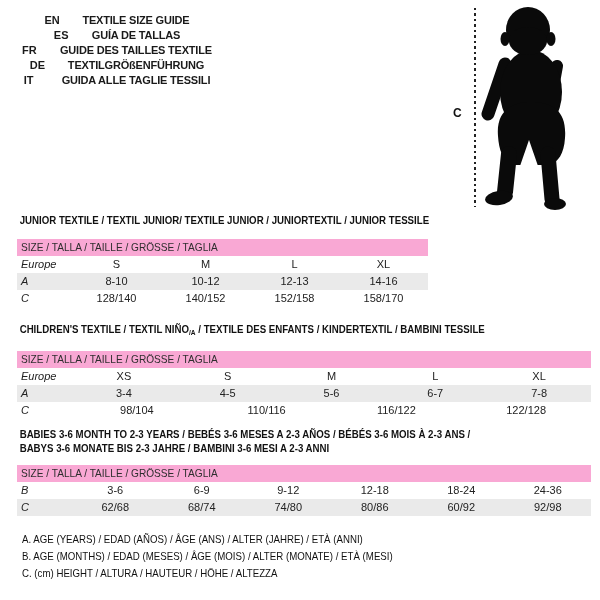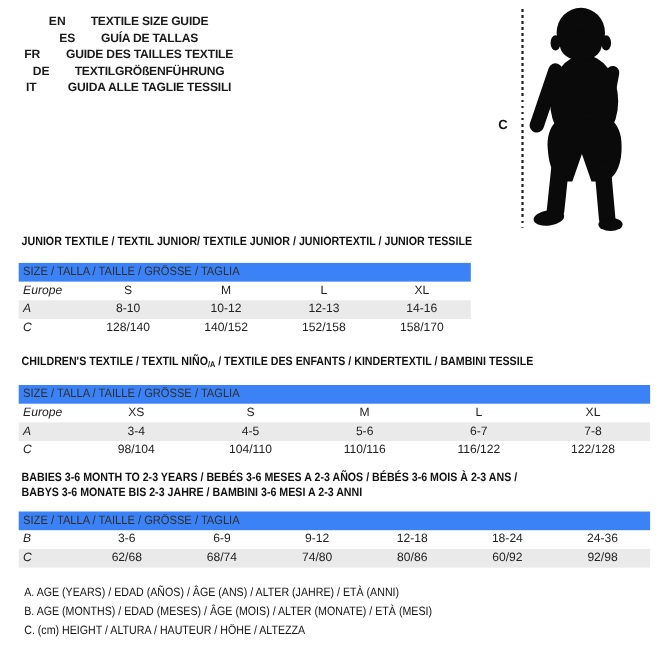--- a/index.html
+++ b/index.html
@@ -41,21 +41,21 @@
   .tbl-title {
     font-weight: bold; font-size: 11px; line-height: 14px;
     color: #111; padding-left: 3px;
     white-space: nowrap; transform: scaleX(0.88); transform-origin: 0 0;
   }
   .tbl-title .sub { font-size: 7.5px; vertical-align: -2px; }
   .t1 .tbl { margin-top: 12px; }
   .t2 .tbl { margin-top: 11px; }
   .t3 .tbl { margin-top: 10px; }
   .size-bar {
-    background: #3b82f6; height: 17px; line-height: 17px;
+    background: #f9a8d4; height: 17px; line-height: 17px;
     padding-left: 4px; font-size: 11px; color: #2e2e2e;
   }
   .size-bar > span {
     display: inline-block; white-space: nowrap;
     transform: scaleX(0.92); transform-origin: 0 50%;
   }
   .row { display: flex; height: 17px; line-height: 17px; font-size: 11px; color: #222; }
   .row.striped { background: #eaeaea; }
   .row-label { width: 55px; flex: 0 0 55px; padding-left: 4px; box-sizing: border-box; font-style: italic; }
   .cell { flex: 1 1 0; text-align: center; }
@@ -165,21 +165,20 @@
           <span class="row-label">A</span>
           <span class="cell">3-4</span>
           <span class="cell">4-5</span>
           <span class="cell">5-6</span>
           <span class="cell">6-7</span>
           <span class="cell">7-8</span>
         </div>
         <div class="row">
           <span class="row-label">C</span>
           <span class="cell">98/104</span>
-          <span class="cell">104/110</span>
           <span class="cell">110/116</span>
           <span class="cell">116/122</span>
           <span class="cell">122/128</span>
         </div>
       </div>
     </section>
   <section class="table-section t3" id="table-2">
       <div class="tbl-title"><span>BABIES 3-6 MONTH TO 2-3 YEARS / BEBÉS 3-6 MESES A 2-3 AÑOS / BÉBÉS 3-6 MOIS À 2-3 ANS /</span><br><span>BABYS 3-6 MONATE BIS 2-3 JAHRE / BAMBINI 3-6 MESI A 2-3 ANNI</span></div>
       <div class="tbl">
         <div class="size-bar"><span>SIZE / TALLA / TAILLE / GRÖSSE / TAGLIA</span></div>

